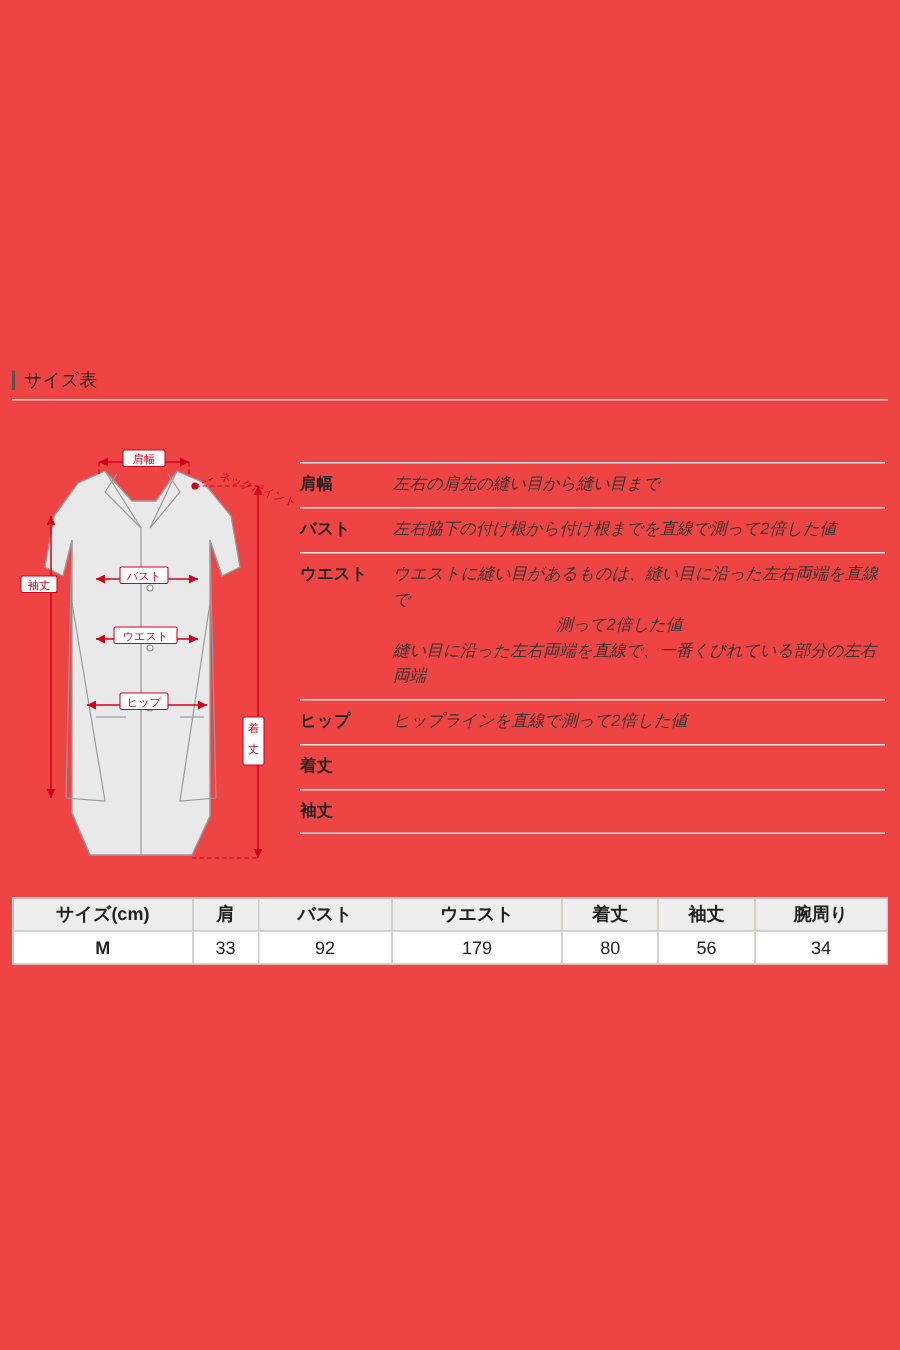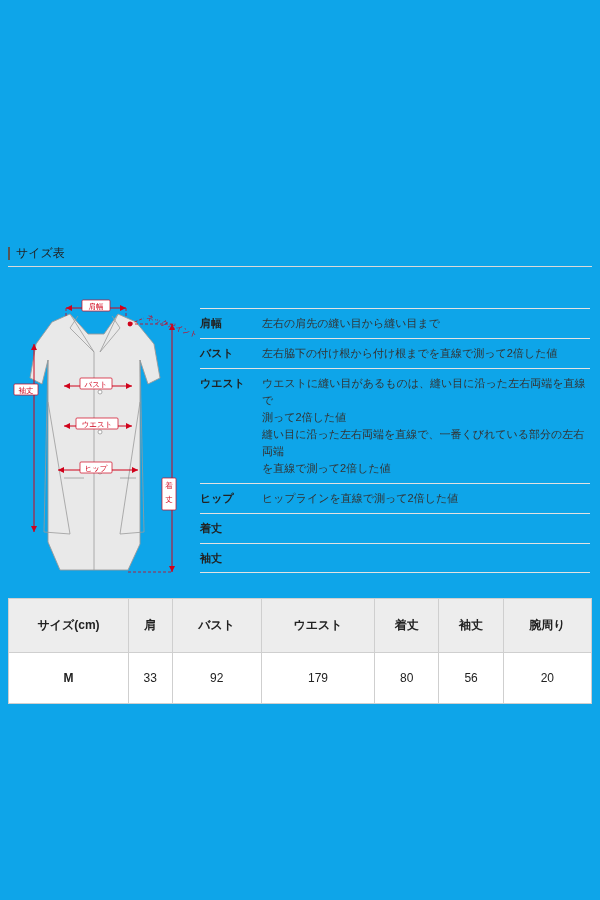--- a/index.html
+++ b/index.html
@@ -8,21 +8,21 @@
     padding: 0;
     width: 600px;
     height: 900px;
     background: #ffffff;
     font-family: "Liberation Sans", sans-serif;
   }
   #page {
     position: relative;
     width: 600px;
     height: 900px;
-    background: #0ea5e9;
+    background: #ef4444;
     overflow: hidden;
   }
 
   
   .section-head {
     position: absolute;
     left: 8px;
     top: 245px;
     width: 584px;
     font-size: 12px;
@@ -73,38 +73,39 @@
     font-size: 11px;
     font-weight: bold;
     color: #222;
     line-height: 1.5;
   }
   .def-desc {
     flex: 1 1 auto;
     font-size: 11px;
     color: #333;
     line-height: 1.55;
+    font-style: italic;
   }
   .def-desc .ln { display: block; }
 
   
   .size-table {
     position: absolute;
     left: 8px;
     top: 598px;
     width: 584px;
     border-collapse: collapse;
     font-size: 12px;
   }
   .size-table th,
   .size-table td {
     border: 1px solid #cfcfcf;
     text-align: center;
     height: 22px;
-    padding: 18px 4px;
+    padding: 2px 4px;
     color: #222;
   }
   .size-table thead th {
     background: #ededed;
     font-weight: bold;
   }
   .size-table thead th.first,
   .size-table tbody td.first {
     width: 120px;
   }
@@ -218,23 +219,22 @@
       <div class="def-term">バスト</div>
       <div class="def-desc">
         <span class="ln">左右脇下の付け根から付け根までを直線で測って2倍した値</span>
       </div>
     </div>
 
     <div class="def-row">
       <div class="def-term">ウエスト</div>
       <div class="def-desc">
         <span class="ln">ウエストに縫い目があるものは、縫い目に沿った左右両端を直線で</span>
-        <span class="ln" style="display:block;width:92%;">測って2倍した値</span>
+        <span class="ln" style="text-align:center;display:block;width:92%;">測って2倍した値</span>
         <span class="ln">縫い目に沿った左右両端を直線で、一番くびれている部分の左右両端</span>
-        <span class="ln">を直線で測って2倍した値</span>
       </div>
     </div>
 
     <div class="def-row">
       <div class="def-term">ヒップ</div>
       <div class="def-desc">
         <span class="ln">ヒップラインを直線で測って2倍した値</span>
       </div>
     </div>
 
@@ -261,18 +261,18 @@
       </tr>
     </thead>
     <tbody>
       <tr>
         <td class="first">M</td>
         <td>33</td>
         <td>92</td>
         <td>179</td>
         <td>80</td>
         <td>56</td>
-        <td>20</td>
+        <td>34</td>
       </tr>
     </tbody>
   </table>
 
 </div>
 
 </body></html>

